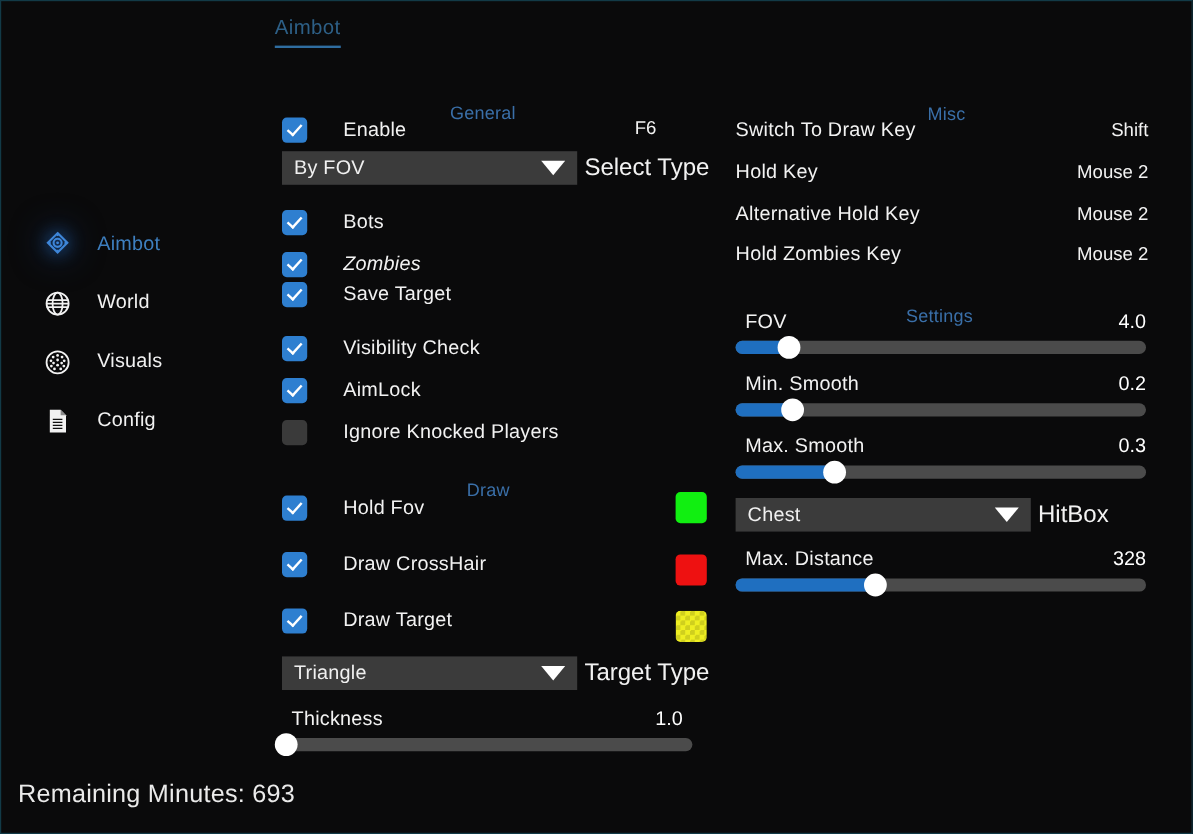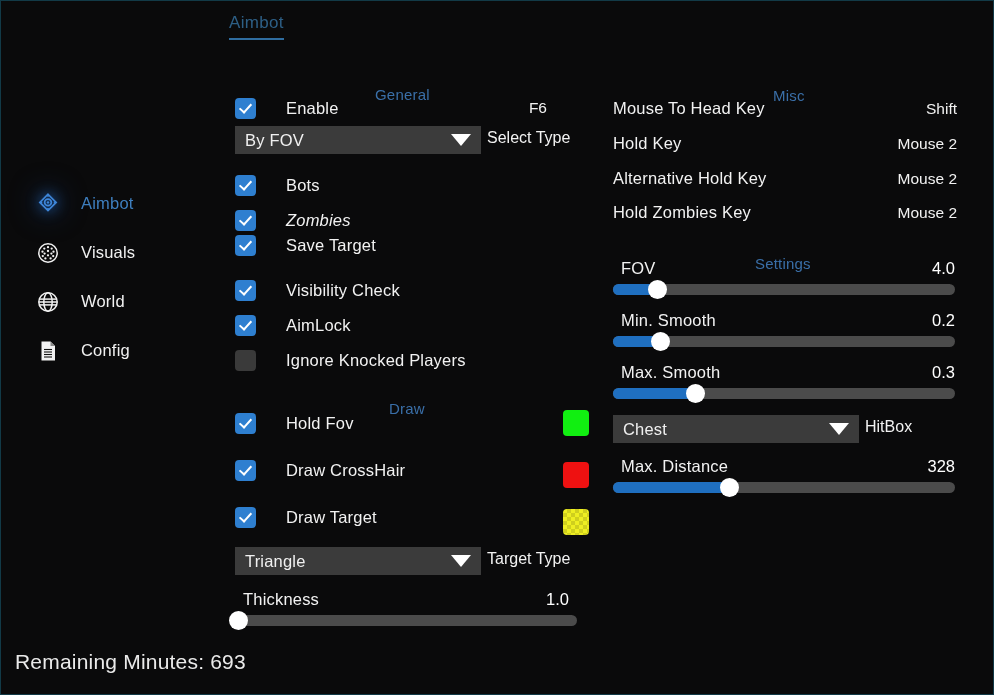--- a/index.html
+++ b/index.html
@@ -163,21 +163,21 @@
   .caret {
     width: 0; height: 0;
     border-left: 10px solid transparent;
     border-right: 10px solid transparent;
     border-top: 12px solid #ffffff;
     flex: 0 0 auto;
   }
   .dropdown-tag {
     position: absolute;
     top: 3px;
-    font-size: 16px;
+    font-size: 20px;
     color: #f2f2f2;
     white-space: nowrap;
   }
 
   
   .slider-block { position: absolute; left: 0; }
   .slider-label {
     position: absolute;
     left: 8px; top: 0;
     font-size: 16.5px;
@@ -246,20 +246,33 @@
           <path d="M12 3 L19.5 10.5 L12 18 L4.5 10.5 Z" fill="none"></path>
           <circle cx="12" cy="10.5" r="3.1" fill="none"></circle>
           <circle cx="12" cy="10.5" r="1.1" fill="#3e86d8" stroke="none"></circle>
           <line x1="12" y1="3" x2="12" y2="5.2"></line>
           <line x1="12" y1="15.8" x2="12" y2="18"></line>
           <line x1="4.5" y1="10.5" x2="6.7" y2="10.5"></line>
           <line x1="17.3" y1="10.5" x2="19.5" y2="10.5"></line>
         </svg>
       </span>
       <span class="nav-label">Aimbot</span>
+    </div>
+
+    <div class="nav-item">
+      <span class="nav-icon">
+        <svg width="24" height="24" viewBox="0 0 24 24" fill="none" stroke="#f2f2f2" stroke-width="1.5">
+          <circle cx="12" cy="12" r="9.2"></circle>
+          <ellipse cx="12" cy="12" rx="4.2" ry="9.2"></ellipse>
+          <line x1="2.9" y1="9.1" x2="21.1" y2="9.1"></line>
+          <line x1="2.9" y1="14.9" x2="21.1" y2="14.9"></line>
+          <line x1="2.8" y1="12" x2="21.2" y2="12"></line>
+        </svg>
+      </span>
+      <span class="nav-label">World</span>
     </div>
 
     <div class="nav-item">
       <span class="nav-icon">
         <svg width="24" height="24" viewBox="0 0 24 24">
           <circle cx="12" cy="12" r="9.2" fill="none" stroke="#f2f2f2" stroke-width="1.5"></circle>
           <g fill="#f2f2f2">
             <circle cx="12" cy="6.2" r="1.15"></circle>
               <circle cx="8.3" cy="7.6" r="1.15"></circle>
               <circle cx="15.7" cy="7.6" r="1.15"></circle>
@@ -274,33 +287,20 @@
             <circle cx="9.4" cy="17.4" r="1.15"></circle>
               <circle cx="14.6" cy="17.4" r="1.15"></circle>
           </g>
         </svg>
       </span>
       <span class="nav-label">Visuals</span>
     </div>
 
     <div class="nav-item">
       <span class="nav-icon">
-        <svg width="24" height="24" viewBox="0 0 24 24" fill="none" stroke="#f2f2f2" stroke-width="1.5">
-          <circle cx="12" cy="12" r="9.2"></circle>
-          <ellipse cx="12" cy="12" rx="4.2" ry="9.2"></ellipse>
-          <line x1="2.9" y1="9.1" x2="21.1" y2="9.1"></line>
-          <line x1="2.9" y1="14.9" x2="21.1" y2="14.9"></line>
-          <line x1="2.8" y1="12" x2="21.2" y2="12"></line>
-        </svg>
-      </span>
-      <span class="nav-label">World</span>
-    </div>
-
-    <div class="nav-item">
-      <span class="nav-icon">
         <svg width="24" height="24" viewBox="0 0 24 24">
           <path d="M5.5 2.5 H14.5 L19 7 V21.5 H5.5 Z" fill="#f2f2f2"></path>
           <path d="M14.5 2.5 V7 H19 Z" fill="#8a8a8a"></path>
           <g stroke="#111" stroke-width="1.1">
             <line x1="8" y1="10.5" x2="16" y2="10.5"></line>
             <line x1="8" y1="13" x2="16" y2="13"></line>
             <line x1="8" y1="15.5" x2="16" y2="15.5"></line>
             <line x1="8" y1="18" x2="16" y2="18"></line>
           </g>
         </svg>
@@ -388,21 +388,21 @@
         <div class="slider-thumb" style="left: 3.42px;"></div>
       </div>
     </div>
   </div>
 
   <div class="col-right">
 
     <div class="section-title" style="left:160px; top:86px;">Misc</div>
 
     <div class="chk-row" style="top:94px;">
-      <span class="chk-label" style="margin-left:0;">Mouse To Head Key</span>
+      <span class="chk-label" style="margin-left:0;">Switch To Draw Key</span>
     </div>
     <div class="row-right" style="top:99px; right:4px;">Shift</div>
 
     <div class="chk-row" style="top:129px;">
       <span class="chk-label" style="margin-left:0;">Hold Key</span>
     </div>
     <div class="row-right" style="top:134px; right:4px;">Mouse 2</div>
 
     <div class="chk-row" style="top:164px;">
       <span class="chk-label" style="margin-left:0;">Alternative Hold Key</span>

